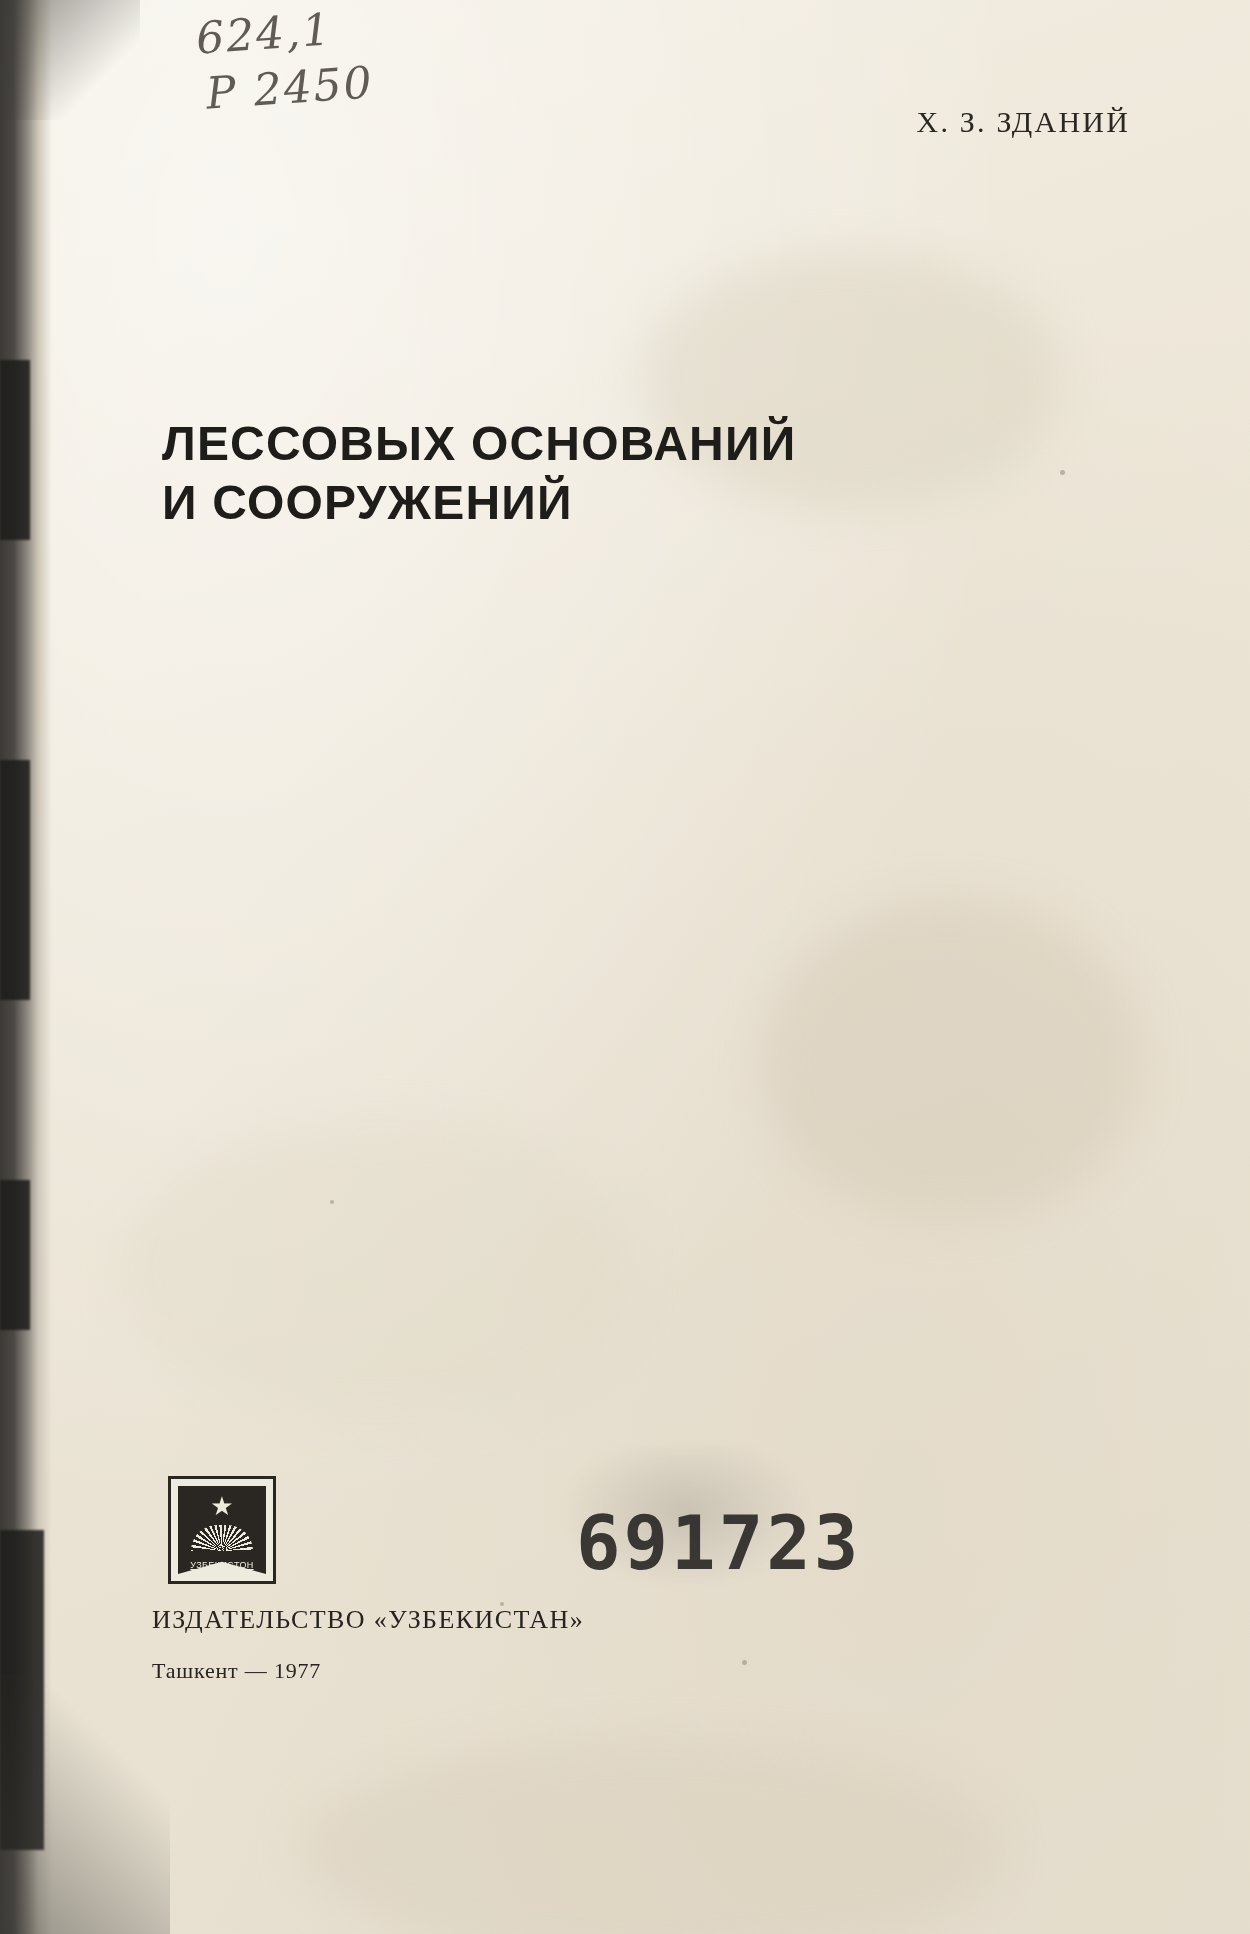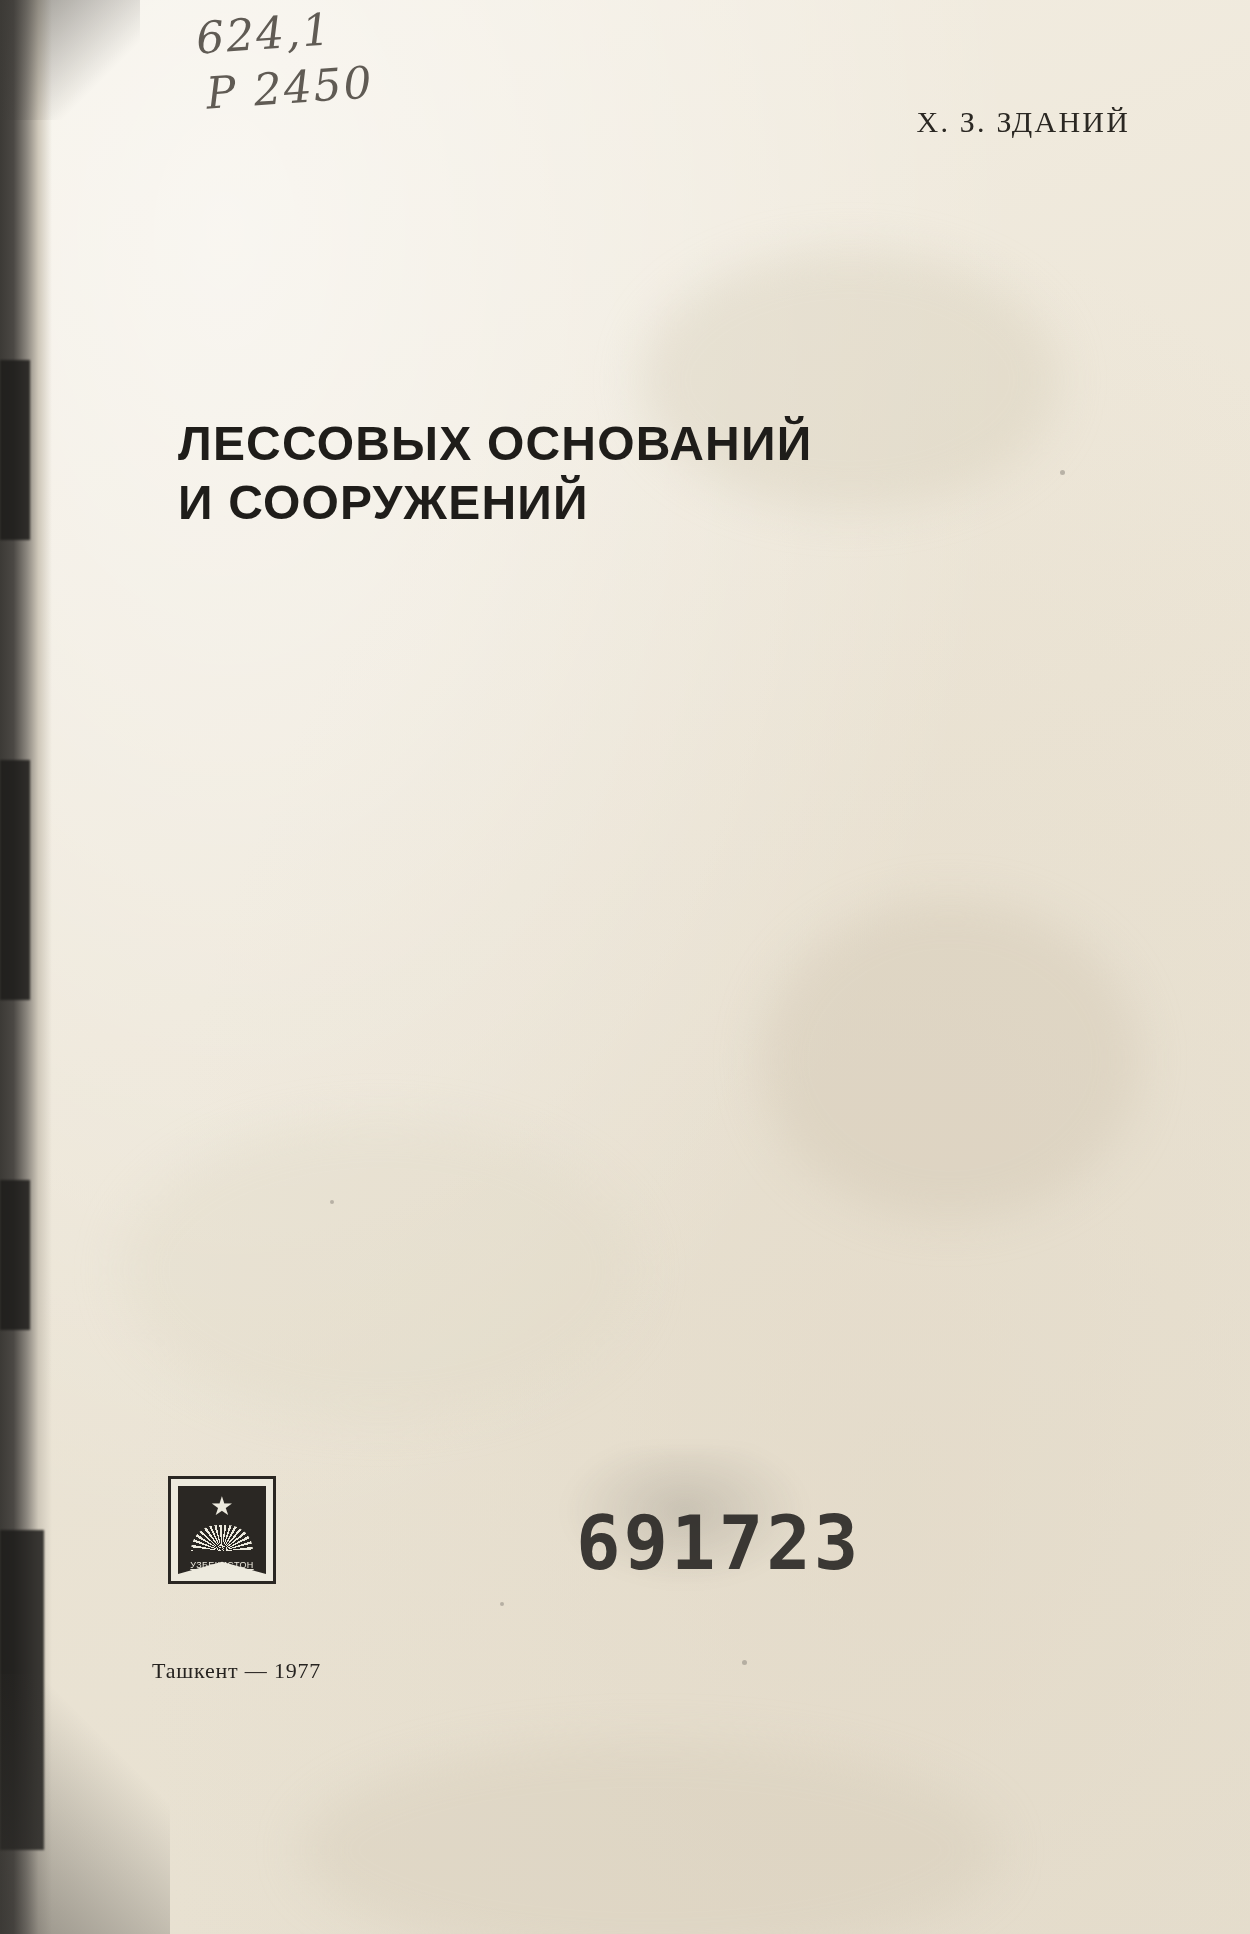--- a/index.html
+++ b/index.html
@@ -91,21 +91,20 @@
     letter-spacing: 1.5px;
     line-height: 1.05;
     white-space: nowrap;
   }
   .title-sub {
     font-size: 48px;
     font-weight: bold;
     letter-spacing: 1.2px;
     line-height: 1.22;
     margin-top: 10px;
-    margin-left: 16px;
   }
   .title-sub div { white-space: nowrap; }
 
   .publisher-logo {
     position: absolute;
     left: 168px;
     top: 1476px;
     width: 108px;
     height: 108px;
     background: #edeade;
@@ -231,20 +230,21 @@
   <div class="publisher-logo">
     <div class="logo-inner"></div>
     <div class="logo-star">★</div>
     <div class="logo-rays"></div>
     <div class="logo-word">УЗБЕКИСТОН</div>
   </div>
 
   <div class="stamp-smudge"></div>
   <div class="stamp-number">691723</div>
 
+  <div class="imprint">ИЗДАТЕЛЬСТВО «УЗБЕКИСТАН»</div>
   <div class="city-year">Ташкент — 1977</div>
 
   <div class="speck" style="left:742px; top:1660px; width:5px; height:5px;"></div>
   <div class="speck" style="left:500px; top:1602px; width:4px; height:4px;"></div>
   <div class="speck" style="left:1060px; top:470px; width:5px; height:5px;"></div>
   <div class="speck" style="left:330px; top:1200px; width:4px; height:4px;"></div>
 
 </div>
 
 </body></html>

